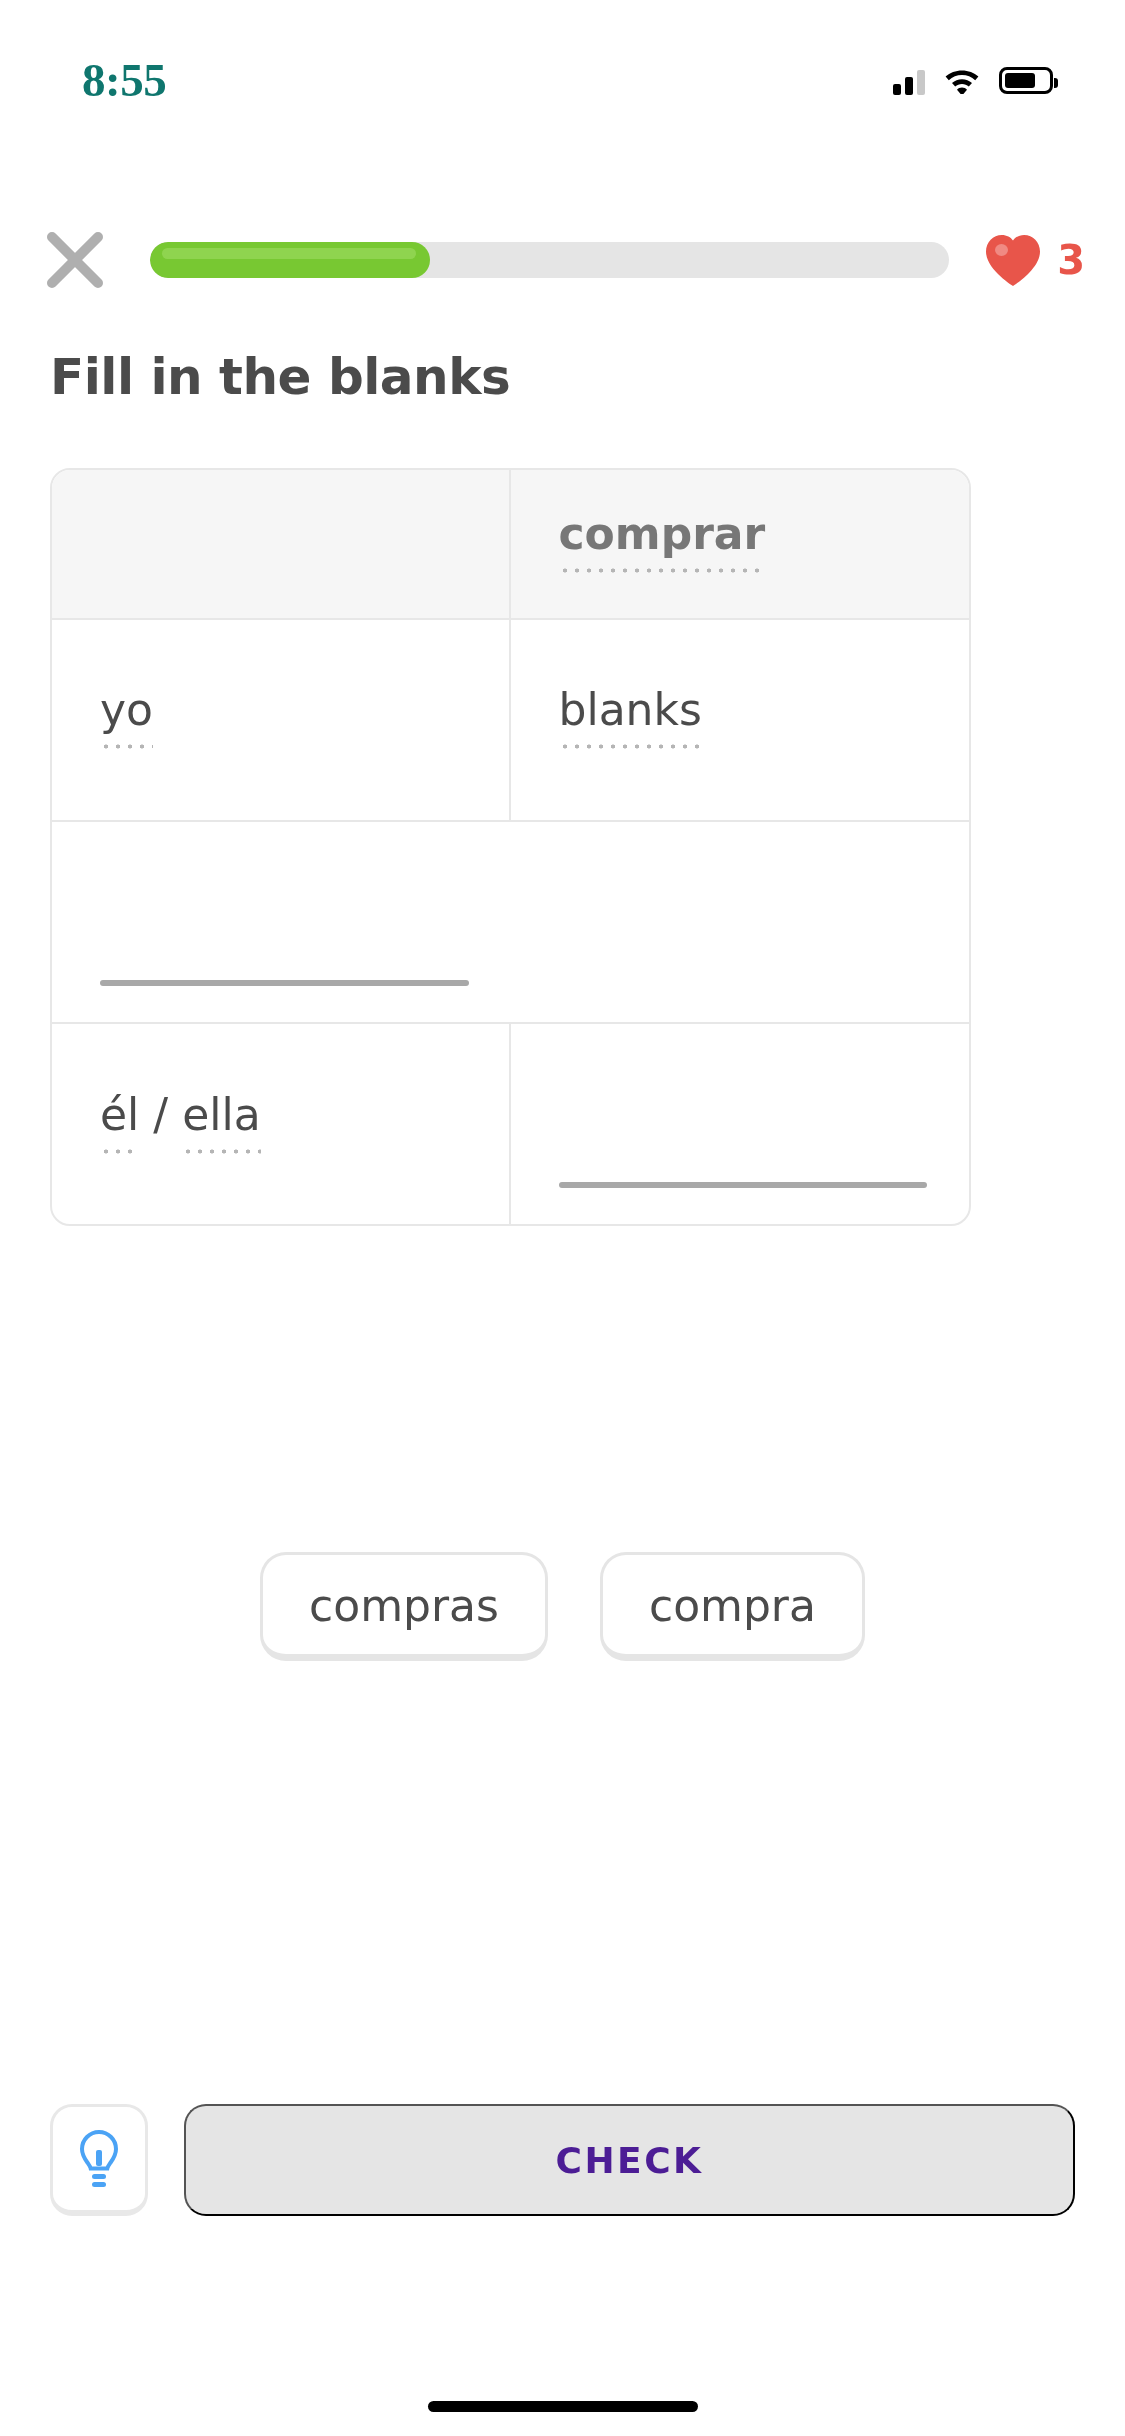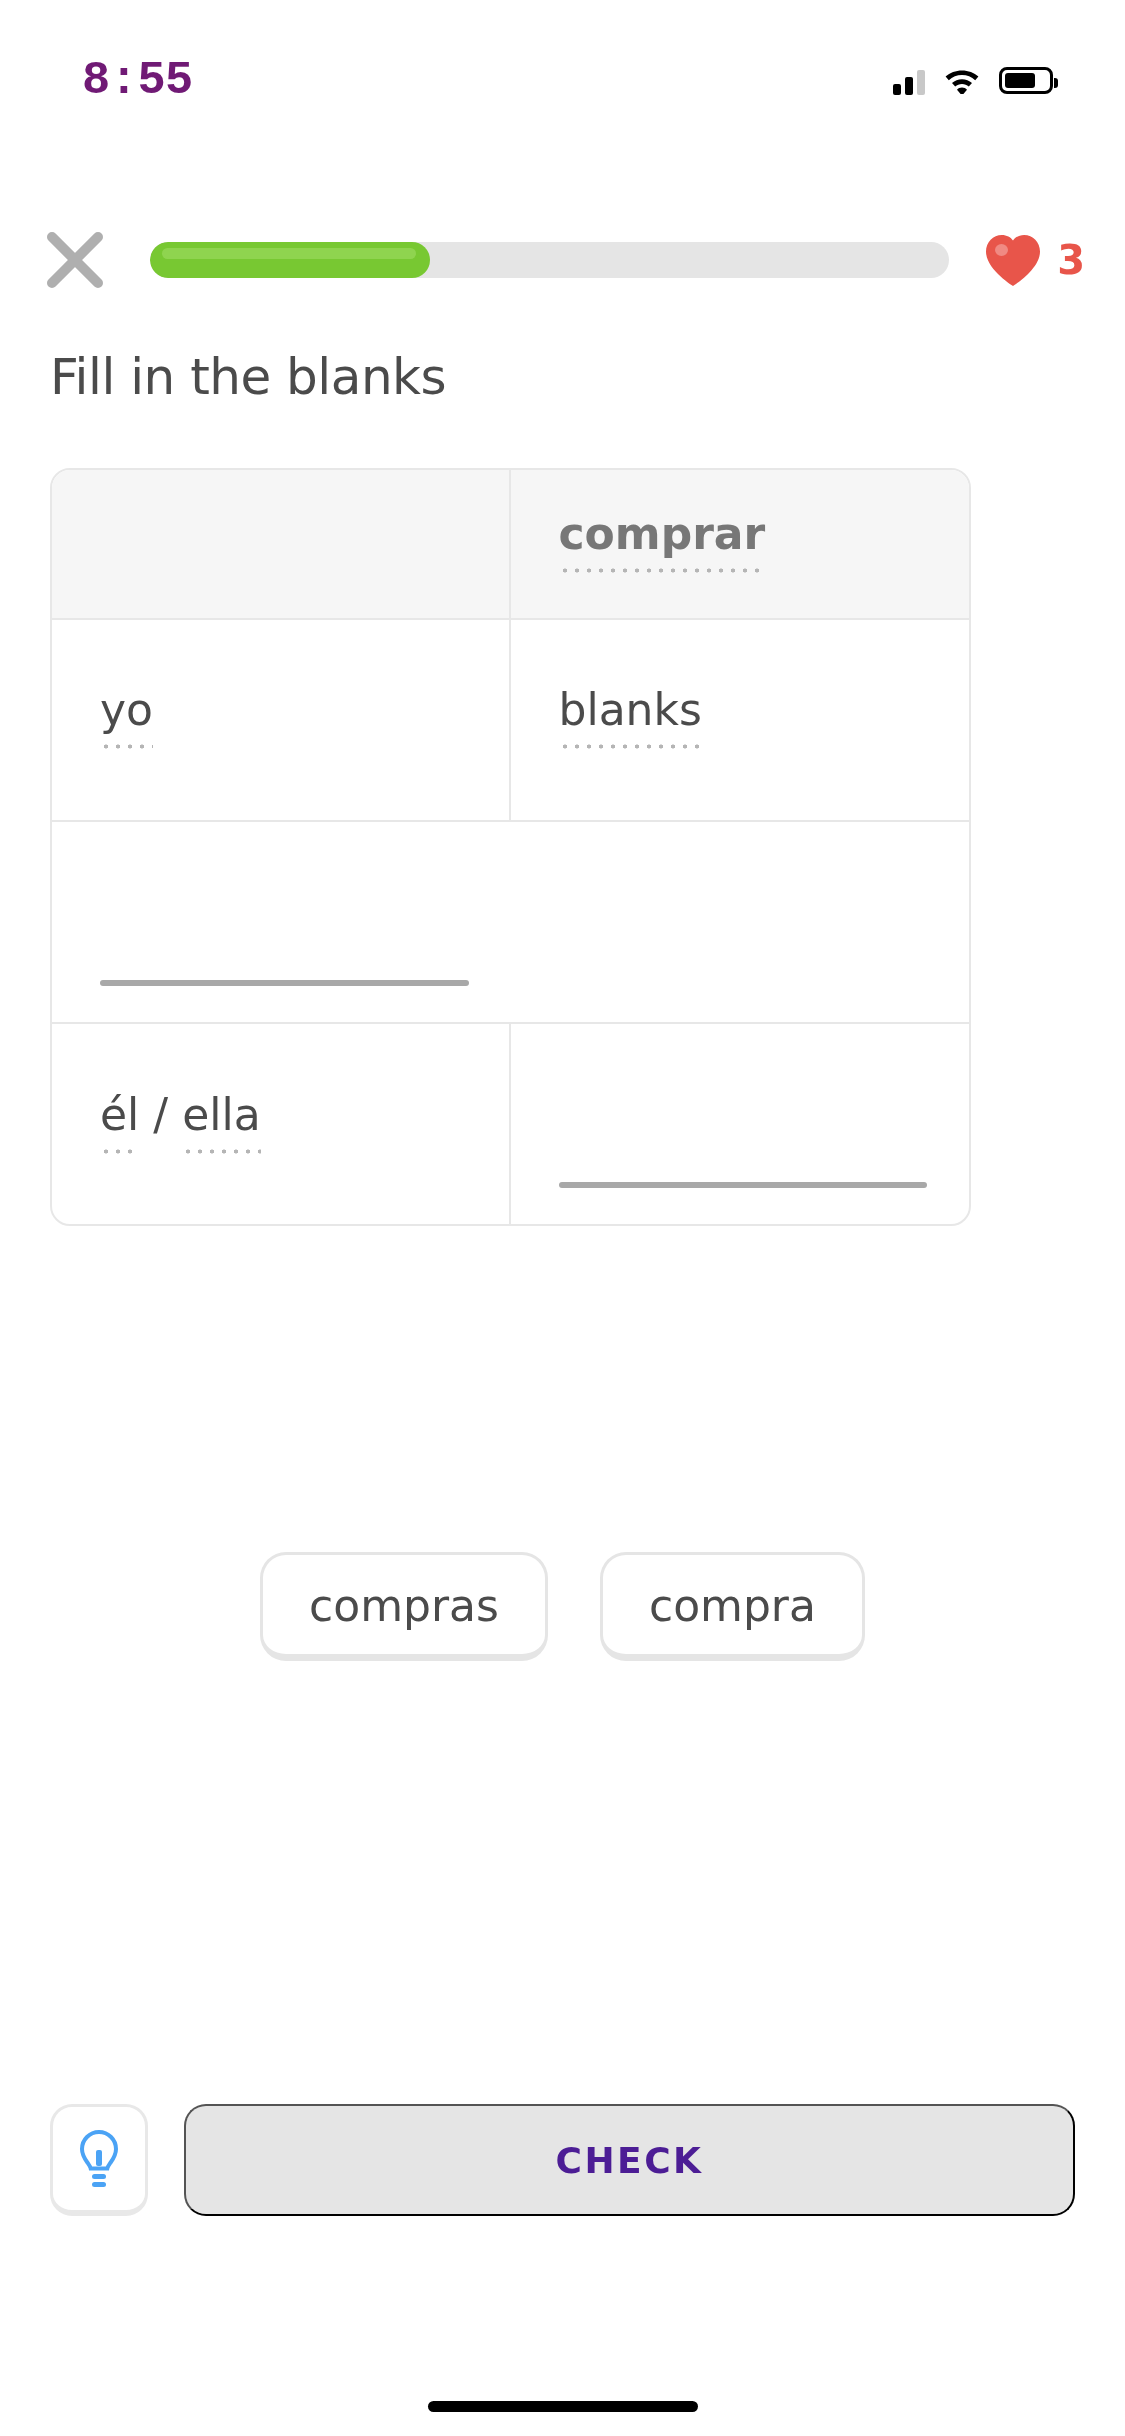--- a/index.html
+++ b/index.html
@@ -25,24 +25,24 @@
     position: absolute;
     top: 0; left: 0;
     width: 1125px;
     height: 132px;
     display: flex;
     align-items: center;
     justify-content: space-between;
     padding: 28px 72px 0 82px;
   }
   .status-time {
-    font-family: Liberation Mono, monospace;
+    font-family: Liberation Serif, serif;
     font-size: 47px;
     font-weight: 600;
-    color: #701a75;
+    color: #0f766e;
     letter-spacing: -0.5px;
   }
   .status-icons {
     display: flex;
     align-items: center;
     gap: 18px;
   }
   .sig-bars { display: flex; align-items: flex-end; gap: 4px; height: 30px; }
   .sig-bars i { display: block; width: 8px; background: #000; border-radius: 2px; }
   .sig-bars i.b1 { height: 11px; }
@@ -122,21 +122,21 @@
     font-weight: 700;
     color: #e8554a;
     font-family: "DejaVu Sans", sans-serif;
   }
 
   
   .prompt-title {
     position: absolute;
     top: 348px; left: 50px;
     font-size: 50px;
-    font-weight: 400;
+    font-weight: 700;
     color: #4b4b4b;
     letter-spacing: -0.5px;
     font-family: "DejaVu Sans", sans-serif;
   }
 
   
   .conj-table {
     position: absolute;
     top: 468px; left: 50px;
     width: 921px;

